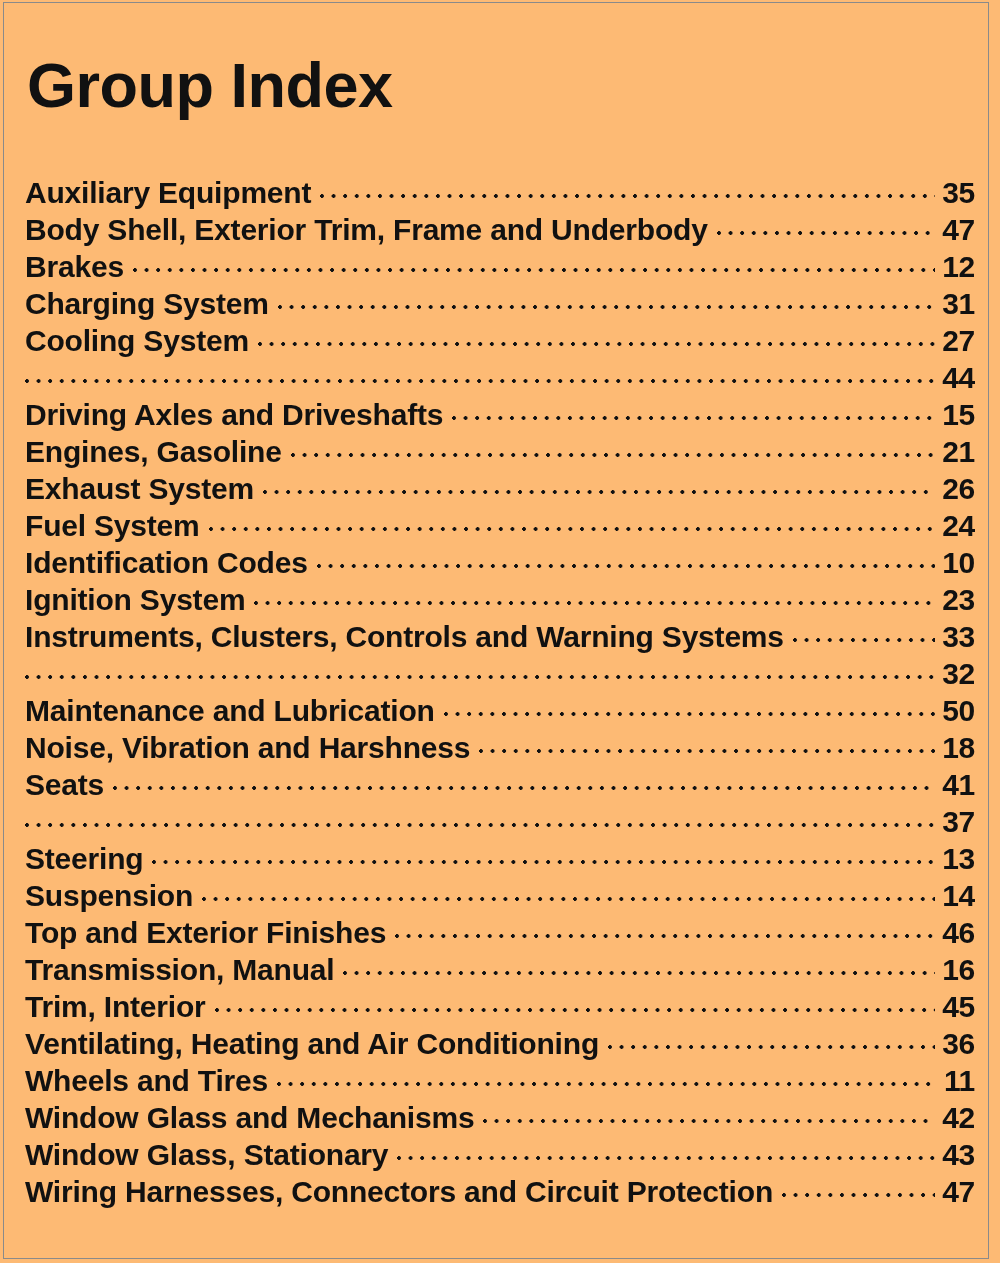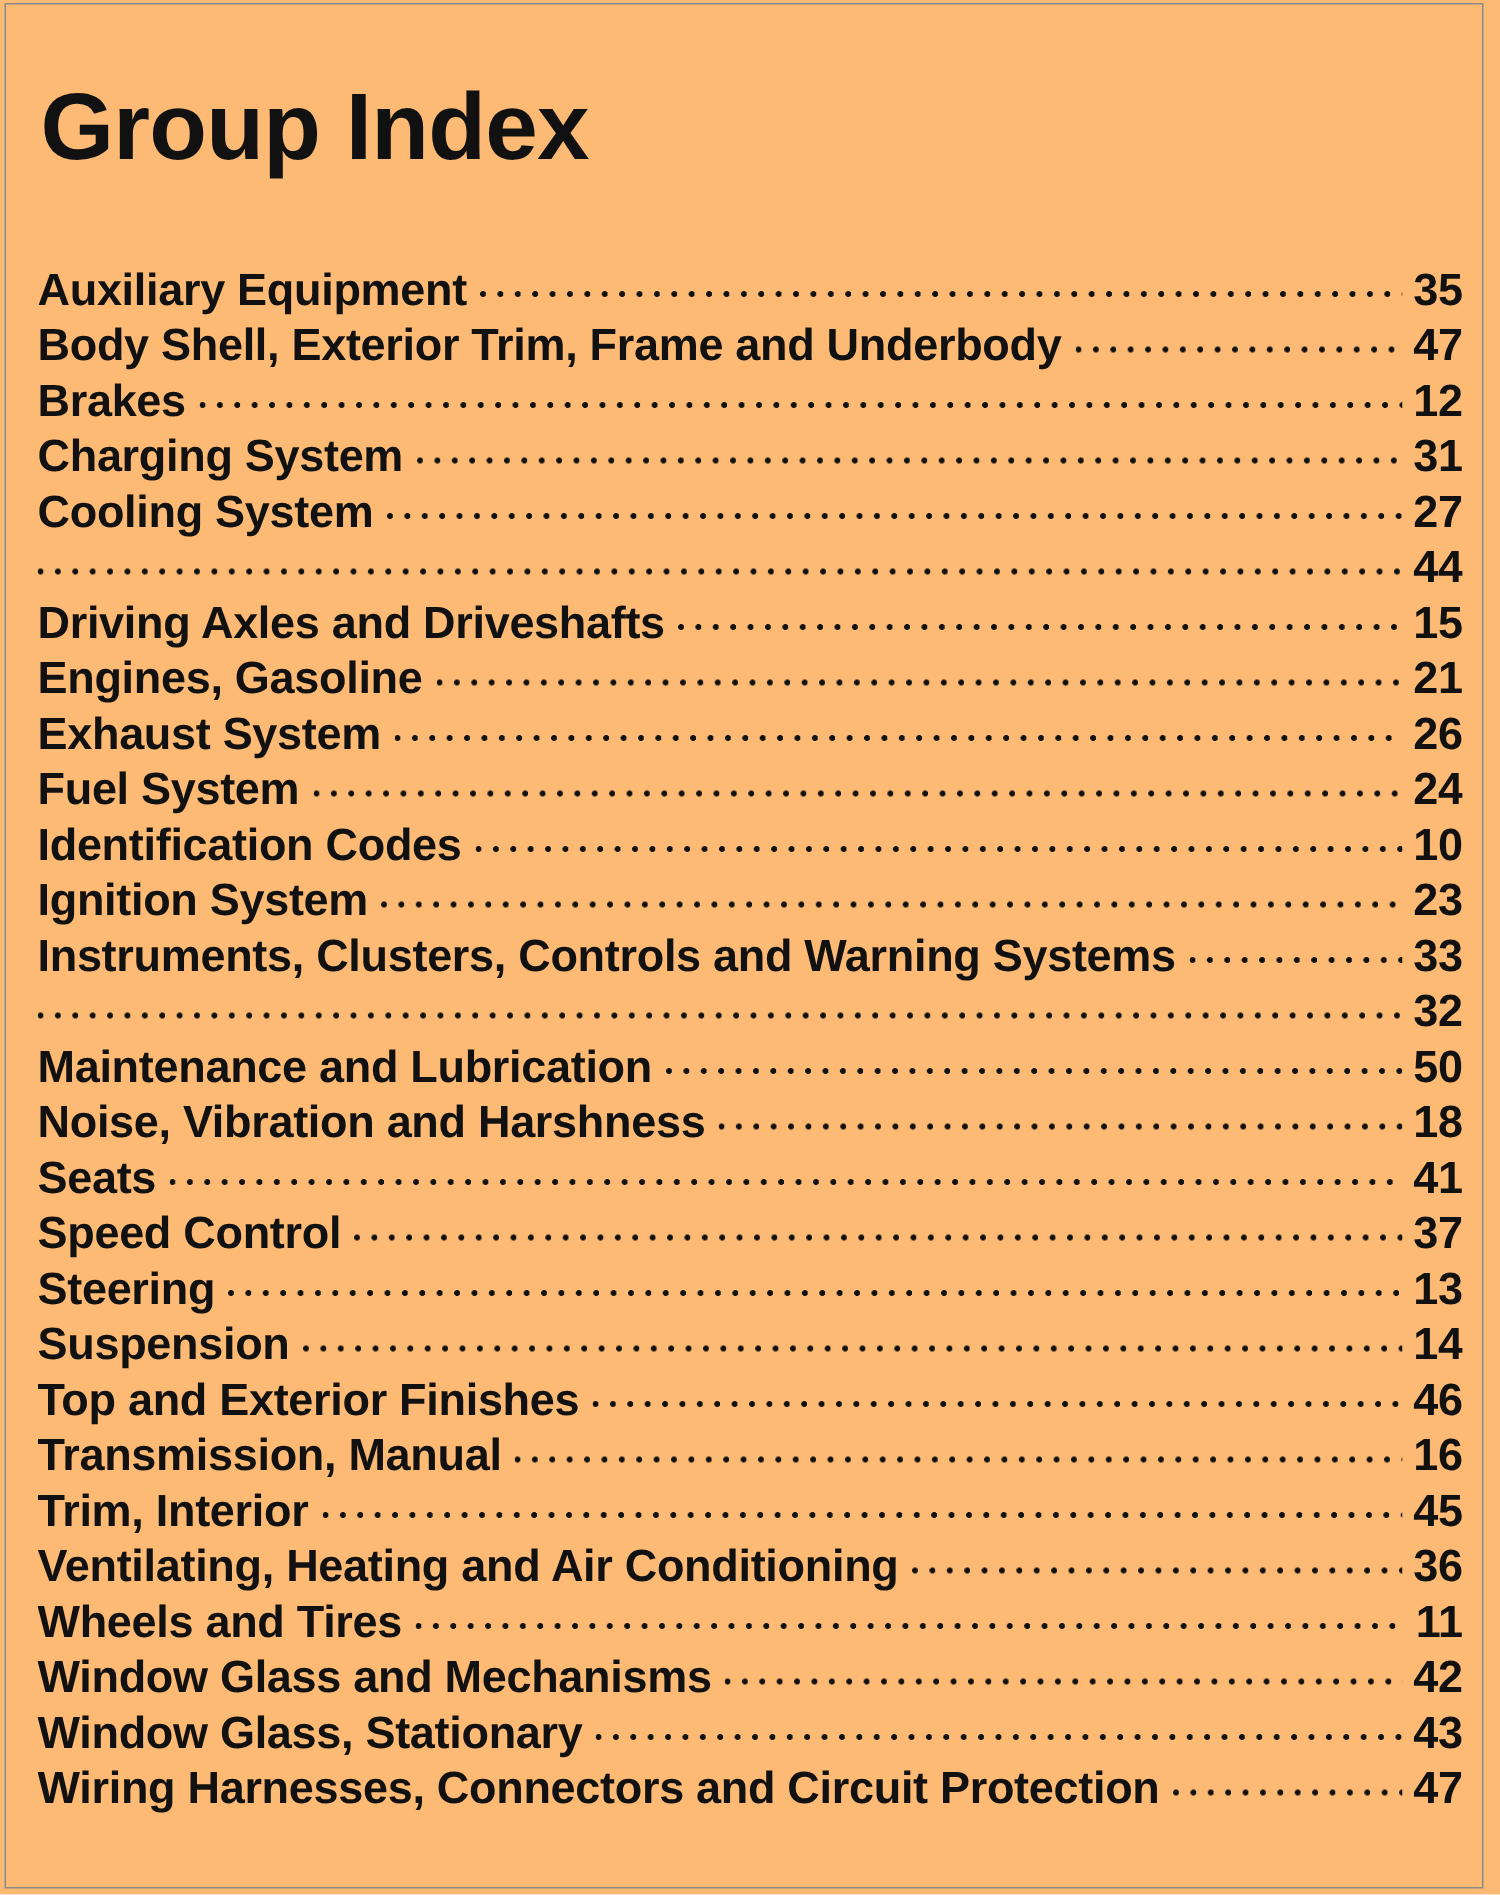--- a/index.html
+++ b/index.html
@@ -185,21 +185,20 @@
         <span class="row-label">Noise, Vibration and Harshness</span>
         <span class="row-leader"></span>
         <span class="row-page">18</span>
       </div>
       <div class="index-row">
         <span class="row-label">Seats</span>
         <span class="row-leader"></span>
         <span class="row-page">41</span>
       </div>
       <div class="index-row">
-        <span class="row-label">Speed Control</span>
         <span class="row-leader"></span>
         <span class="row-page">37</span>
       </div>
       <div class="index-row">
         <span class="row-label">Steering</span>
         <span class="row-leader"></span>
         <span class="row-page">13</span>
       </div>
       <div class="index-row">
         <span class="row-label">Suspension</span>

